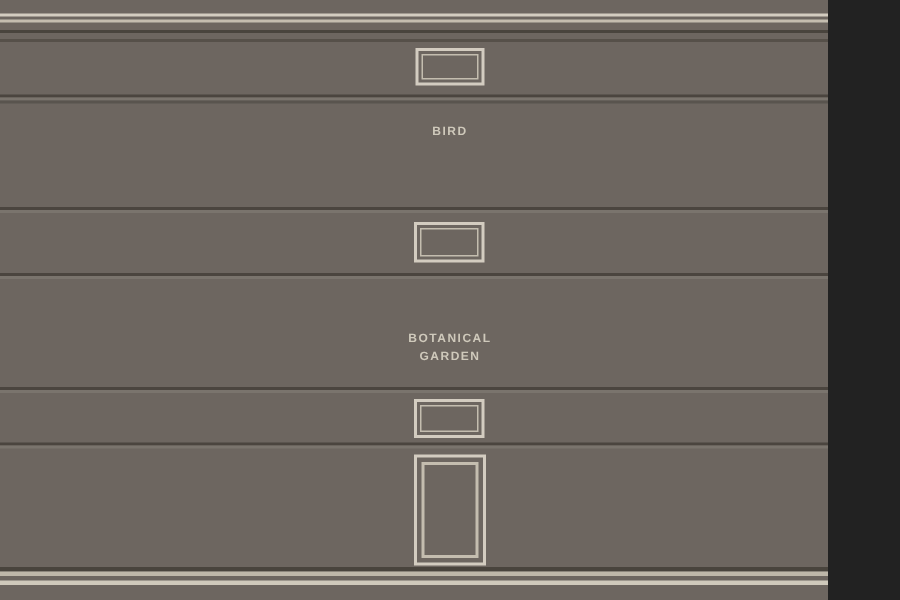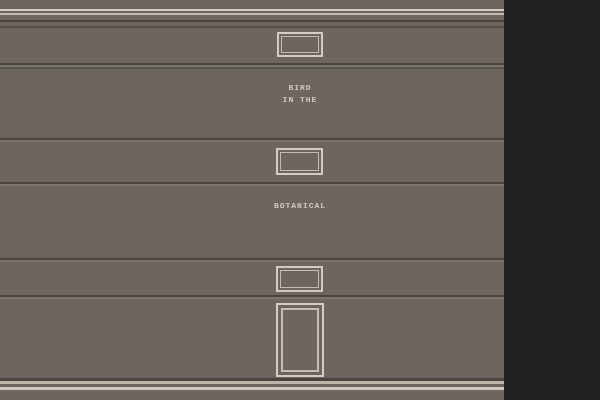--- a/index.html
+++ b/index.html
@@ -10,24 +10,24 @@
     --line-shadow:#565049;
     --seam-dark:#4b453f;
     --seam-light:#7a746d;
     --base-light-1:#beb7a9;
     --base-light-2:#cfc9bb;
     --sign-text:#cfc9bb;
   }
   html,body{margin:0;padding:0;background:#222;}
   #stage{
     position:relative;
-    width:504px;height:400px;
+    width:552px;height:400px;
     overflow:hidden;
     background:var(--wall);
-    font-family:Liberation Mono, monospace;
+    font-family:Liberation Sans, sans-serif;
   }
   .hline{position:absolute;left:0;width:600px;}
   
   .cornice-1{top:9px;height:2px;background:var(--trim-light);}
   .cornice-2{top:13px;height:2px;background:var(--trim-mid);}
   .cornice-dark{top:20px;height:2px;background:var(--line-dark);}
   .cornice-shadow{top:26px;height:2px;background:var(--line-shadow);}
   
   .seam{position:absolute;left:0;width:600px;height:4px;}
   .seam .seam-dark{position:absolute;left:0;top:0;width:100%;height:2px;background:var(--seam-dark);}
@@ -68,21 +68,21 @@
     position:absolute;left:240px;width:120px;
     text-align:center;
     color:var(--sign-text);
     font-size:8px;font-weight:bold;
     letter-spacing:1px;line-height:12px;
     text-transform:uppercase;
     -webkit-font-smoothing:none;
   }
   .sign span{display:block;}
   .sign-bird{top:82px;}
-  .sign-garden{top:200px;}
+  .sign-garden{top:220px;}
   
   .base-dark{top:378px;height:3px;background:var(--line-dark);}
   .base-light-1{top:381px;height:3px;background:var(--base-light-1);}
   .base-light-2{top:387px;height:3px;background:var(--base-light-2);}
 </style>
 </head>
 <body>
 
 <div id="stage">
 
@@ -121,23 +121,23 @@
   <div class="frame window-3">
     <div class="pane"></div>
   </div>
 
   <div class="door">
     <div class="door-panel"></div>
   </div>
 
   <div class="sign sign-bird">
     <span>BIRD</span>
-    <span>IN THE</span>
   </div>
   <div class="sign sign-garden">
     <span>BOTANICAL</span>
+    <span>GARDEN</span>
   </div>
 
   <div class="hline base-dark"></div>
   <div class="hline base-light-1"></div>
   <div class="hline base-light-2"></div>
 
 </div>
 
 </body></html>

